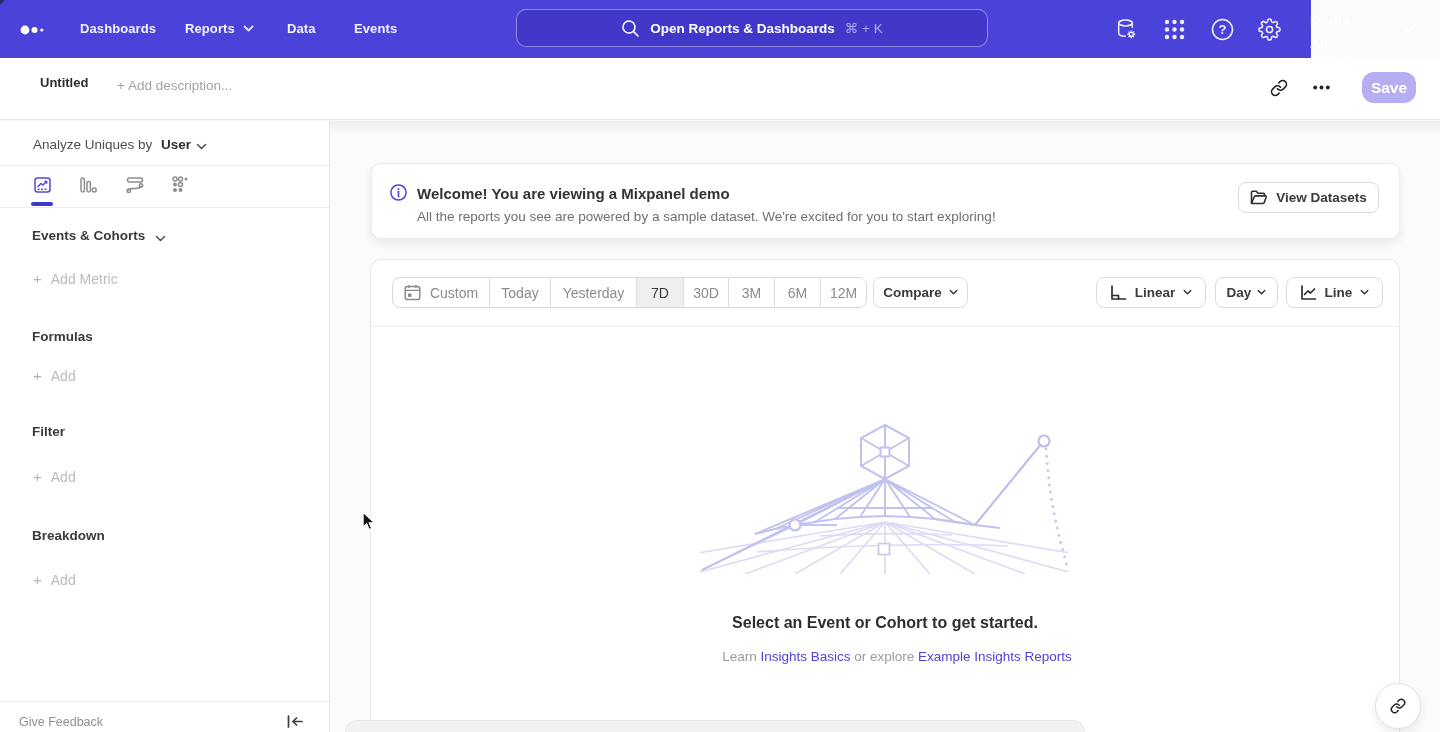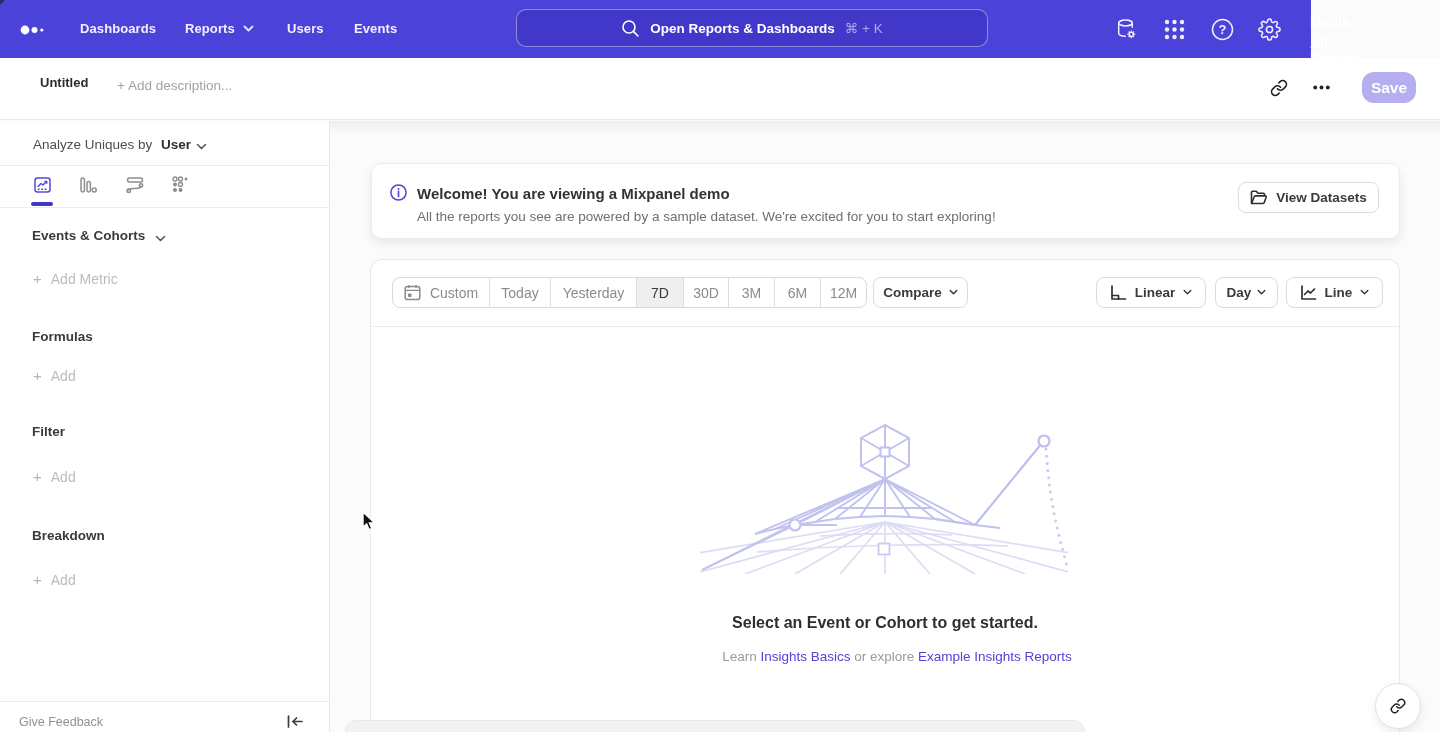--- a/index.html
+++ b/index.html
@@ -36,21 +36,21 @@
   <svg class="abs" style="left:20px; top:24px;" width="26" height="12" viewBox="0 0 26 12">
     <circle cx="5" cy="6" r="4.4" fill="#fff"></circle>
     <circle cx="14.5" cy="6" r="3" fill="#fff"></circle>
     <circle cx="21.8" cy="6" r="1.6" fill="#fff"></circle>
   </svg>
   <div class="navitem" style="left:80px;">Dashboards</div>
   <div class="navitem" style="left:185px;">Reports</div>
   <svg class="abs" style="left:243px; top:25px;" width="11" height="8" viewBox="0 0 11 8">
       <path d="M1.5 1.5 L5.5 5.5 L9.5 1.5" fill="none" stroke="#e8e7fb" stroke-width="1.8" stroke-linecap="round" stroke-linejoin="round"></path>
     </svg>
-  <div class="navitem" style="left:287px;">Users</div>
+  <div class="navitem" style="left:287px;">Data</div>
   <div class="navitem" style="left:354px;">Events</div>
 
   <div id="searchbox">
     <div class="inner">
       <svg width="19" height="19" viewBox="0 0 19 19">
           <circle cx="8" cy="8" r="6" fill="none" stroke="#fff" stroke-width="1.6"></circle>
           <line x1="12.6" y1="12.6" x2="17" y2="17" stroke="#fff" stroke-width="1.6" stroke-linecap="round"></line>
         </svg>
       <span style="color:#fff; font-size:13.5px; font-weight:700;">Open Reports &amp; Dashboards</span>
       <span style="color:rgba(235,234,255,.62); font-size:13.5px; font-weight:400;">⌘ + K</span>

